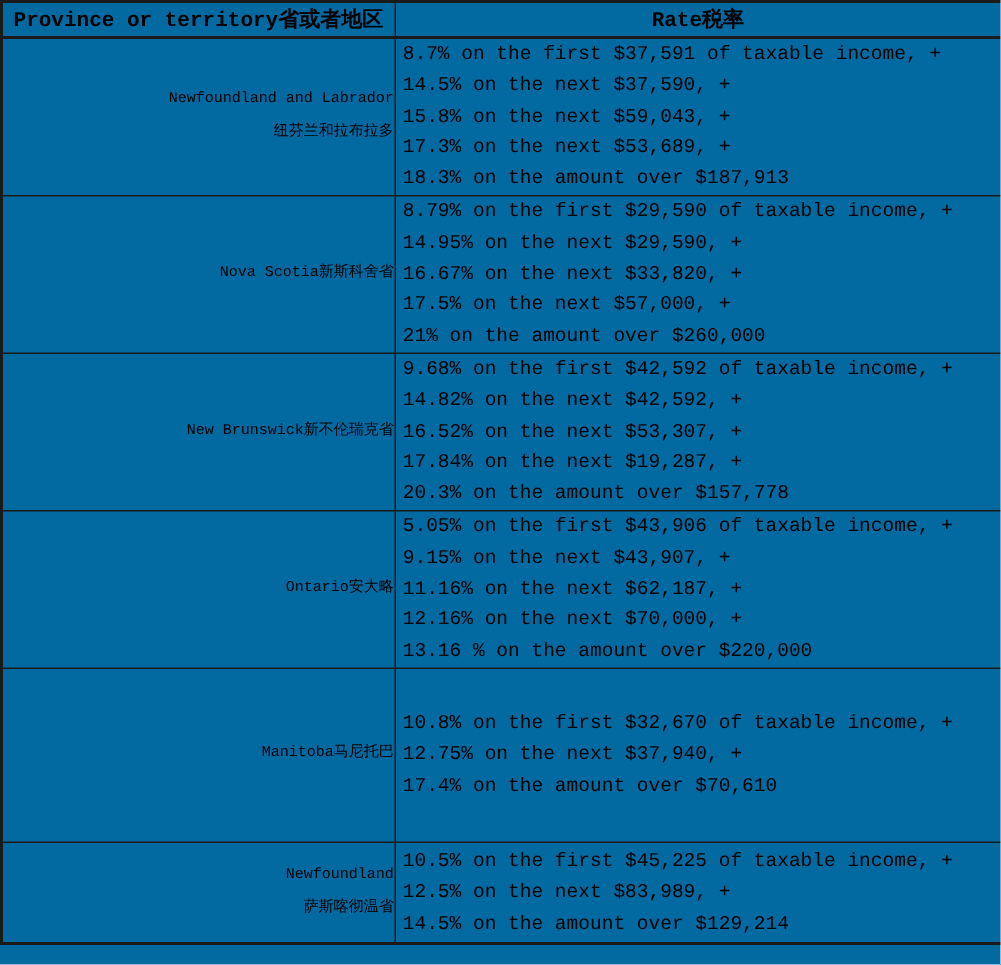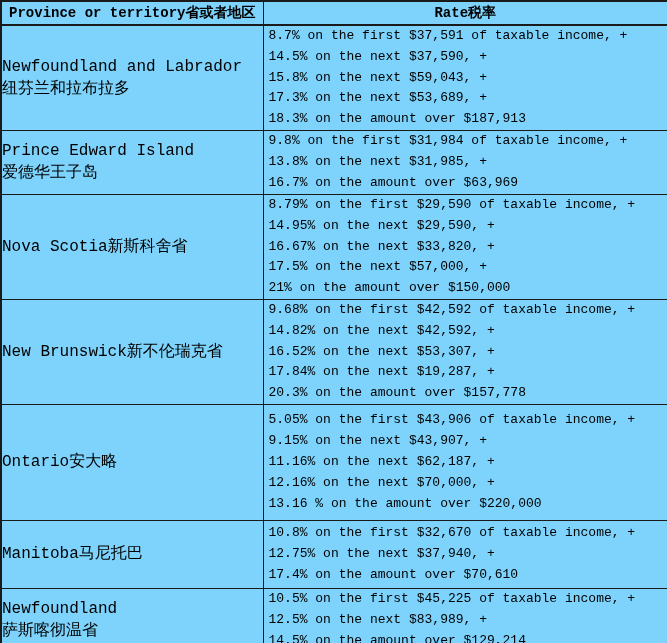--- a/index.html
+++ b/index.html
@@ -5,21 +5,21 @@
   * { margin: 0; padding: 0; box-sizing: border-box; }
   html, body {
     background: #ffffff;
     font-family: "Liberation Mono", "DejaVu Sans Mono", monospace;
     color: #000000;
   }
   .page {
     width: 667px;
     height: 643px;
     overflow: hidden;
-    background: #7dd3fc;
+    background: #0369a1;
   }
   table.tax-table {
     width: 667px;
     border-collapse: collapse;
     table-layout: fixed;
     border: 2px solid #1a1a1a;
   }
   .tax-table th, .tax-table td {
     border: 1px solid #1a1a1a;
     vertical-align: middle;
@@ -30,22 +30,22 @@
     font-weight: bold;
     text-align: center;
     border-bottom: 2px solid #1a1a1a;
     white-space: nowrap;
     overflow: hidden;
   }
   th.col-province { width: 262px; }
   th.col-rate { width: 405px; }
 
   td.name-cell {
-    text-align: left;
-    font-size: 16px;
+    text-align: right;
+    font-size: 10px;
   }
   .name-line {
     line-height: 22px;
     white-space: nowrap;
   }
   td.rate-cell {
     padding-left: 5px;
     font-size: 13px;
   }
   .rate-line {
@@ -83,39 +83,28 @@
           <td class="rate-cell">
             <div class="rate-line">8.7% on the first $37,591 of taxable income, +</div>
             <div class="rate-line">14.5% on the next $37,590, +</div>
             <div class="rate-line">15.8% on the next $59,043, +</div>
             <div class="rate-line">17.3% on the next $53,689, +</div>
             <div class="rate-line">18.3% on the amount over $187,913</div>
           </td>
         </tr>
         <tr>
           <td class="name-cell">
-            <div class="name-line">Prince Edward Island</div>
-            <div class="name-line">爱德华王子岛</div>
-          </td>
-          <td class="rate-cell">
-            <div class="rate-line">9.8% on the first $31,984 of taxable income, +</div>
-            <div class="rate-line">13.8% on the next $31,985, +</div>
-            <div class="rate-line">16.7% on the amount over $63,969</div>
-          </td>
-        </tr>
-        <tr>
-          <td class="name-cell">
             <div class="name-line">Nova Scotia新斯科舍省</div>
           </td>
           <td class="rate-cell">
             <div class="rate-line">8.79% on the first $29,590 of taxable income, +</div>
             <div class="rate-line">14.95% on the next $29,590, +</div>
             <div class="rate-line">16.67% on the next $33,820, +</div>
             <div class="rate-line">17.5% on the next $57,000, +</div>
-            <div class="rate-line">21% on the amount over $150,000</div>
+            <div class="rate-line">21% on the amount over $260,000</div>
           </td>
         </tr>
         <tr>
           <td class="name-cell">
             <div class="name-line">New Brunswick新不伦瑞克省</div>
           </td>
           <td class="rate-cell">
             <div class="rate-line">9.68% on the first $42,592 of taxable income, +</div>
             <div class="rate-line">14.82% on the next $42,592, +</div>
             <div class="rate-line">16.52% on the next $53,307, +</div>

